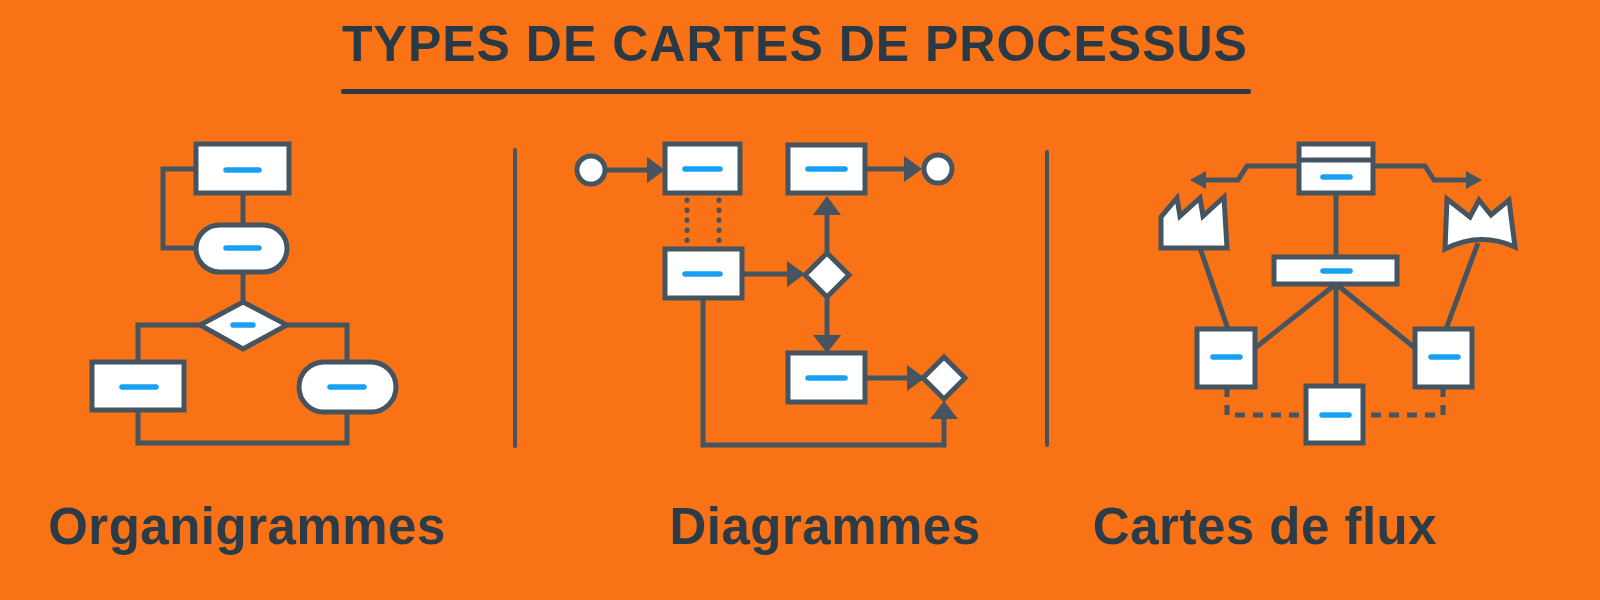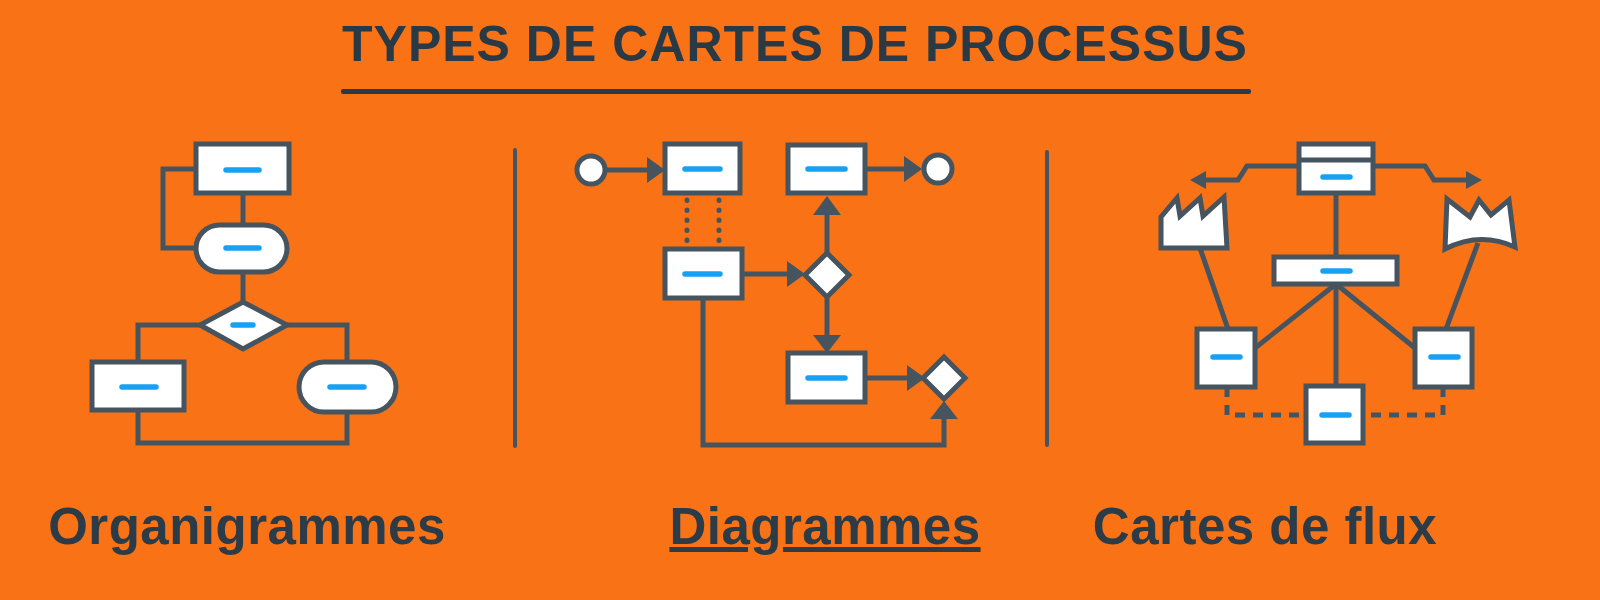--- a/index.html
+++ b/index.html
@@ -25,21 +25,21 @@
   .diagram.org{left:60px;top:135px;}
   .diagram.flow{left:560px;top:140px;}
   .diagram.vsm{left:1140px;top:140px;}
   .caption{
     position:absolute;top:480px;transform:translateX(-50%);
     text-align:center;font-size:51px;line-height:54px;font-weight:700;
     letter-spacing:0.5px;color:#2B3B47;white-space:nowrap;margin-top:20px;
   }
   .caption .cap-line{display:block;}
   .caption.c0{left:247px;}
-  .caption.c1{left:825px;text-decoration:underline;}
+  .caption.c1{left:825px;}
   .caption.c2{left:1265px;}
   
   .ln{fill:none;stroke:#46545F;stroke-width:5;}
   .shape{fill:#FFFFFF;stroke:#46545F;stroke-width:5;}
   .head{fill:#46545F;stroke:none;}
   .blue{fill:none;stroke:#18A0F2;stroke-width:5.5;stroke-linecap:round;}
   .dotted{stroke-dasharray:0.5 9.5;stroke-linecap:round;}
   .dashed{stroke-dasharray:10 8;}
 </style>
 </head>

